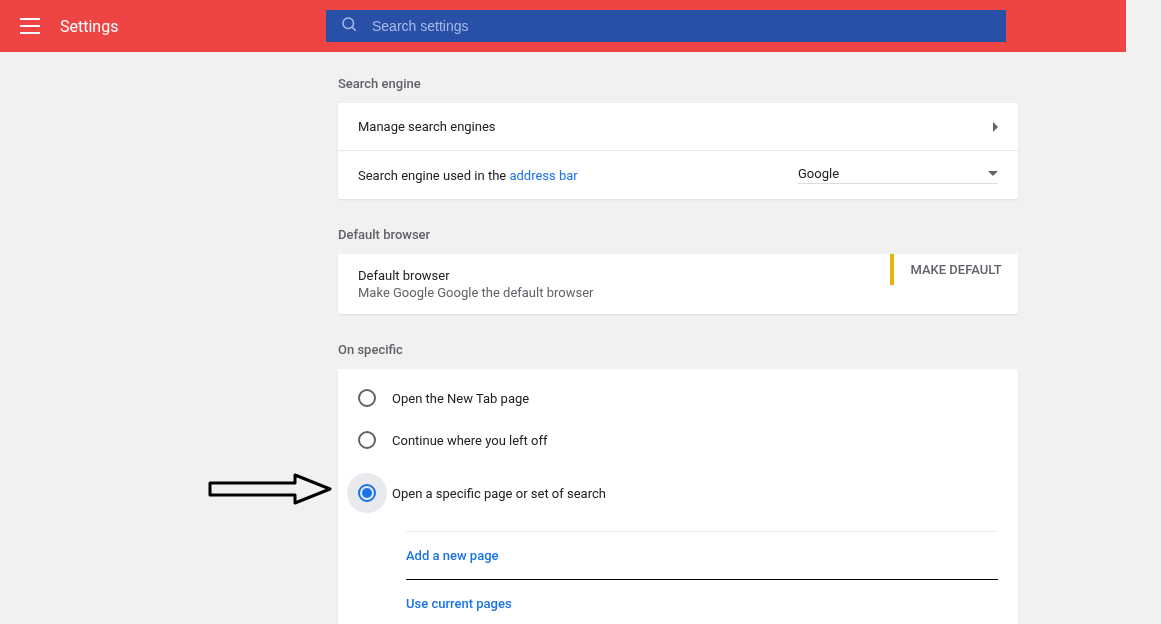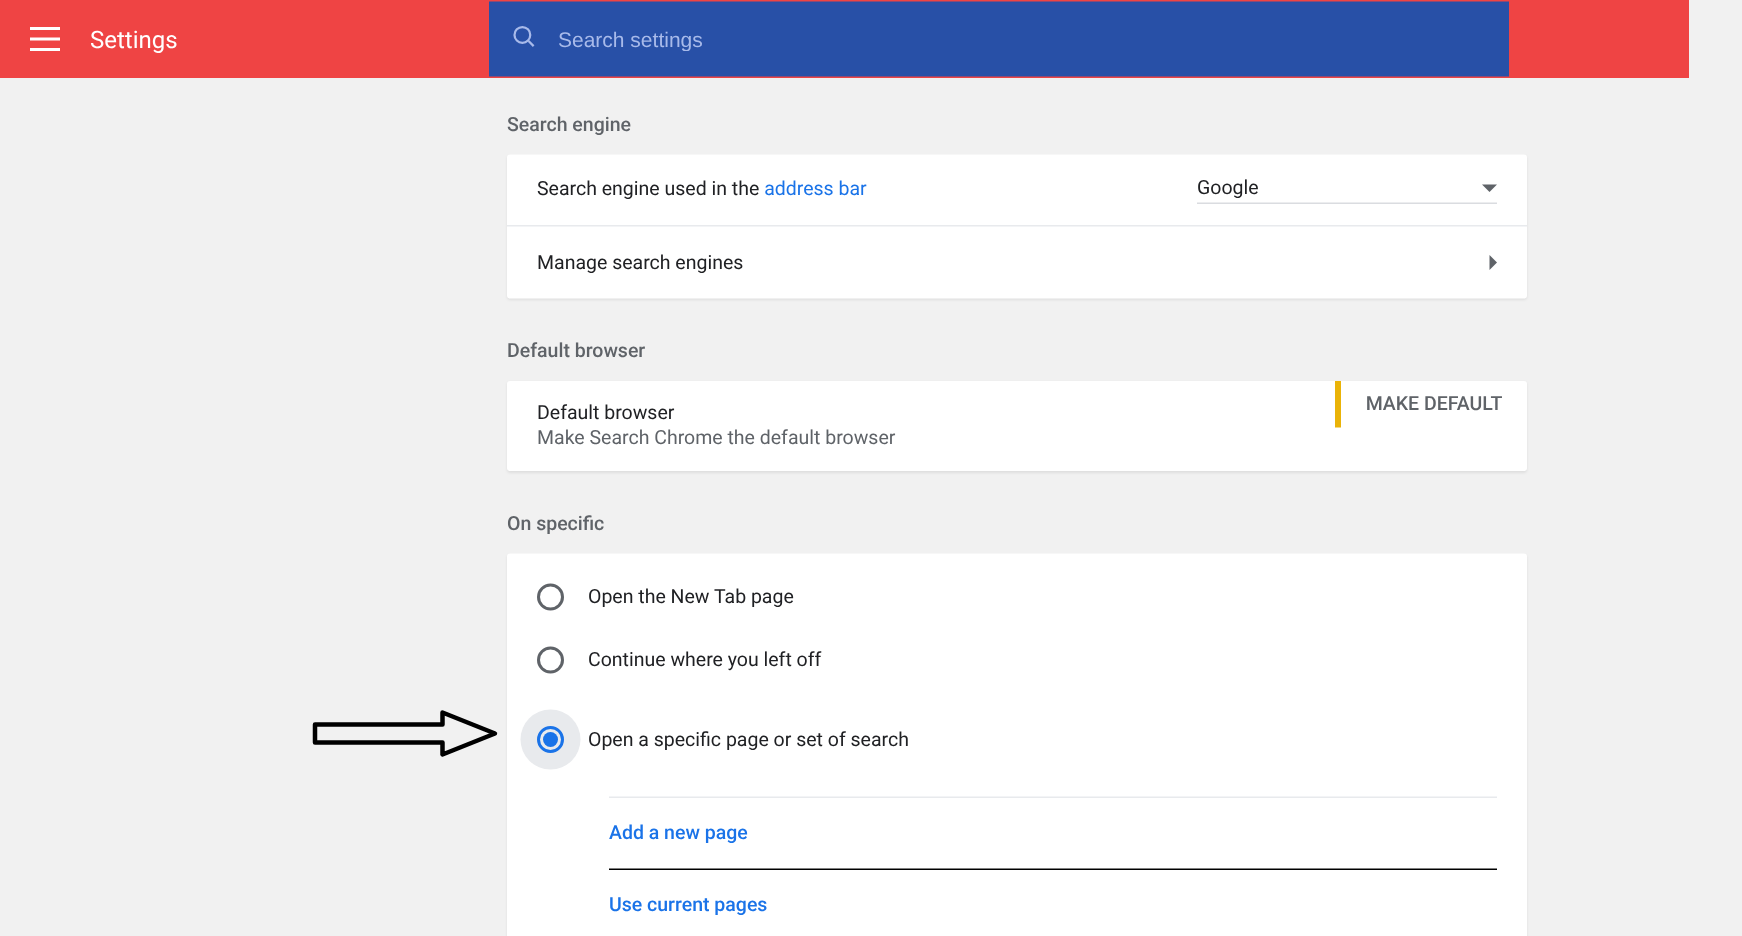--- a/index.html
+++ b/index.html
@@ -34,21 +34,21 @@
       background: #fff;
       width: 100%;
     }
     .header-title {
       color: #fff;
       font-size: 16px;
       font-weight: 400;
     }
     .search-box {
       background: #2850a7;
-      height: 50px;
+      height: 32px;
       margin-left: auto;
       width: 680px;
       display: flex;
       align-items: center;
       padding: 0 14px;
       margin-right: 100px;
     }
     .search-icon {
       margin-right: 14px;
     }
@@ -226,39 +226,39 @@
     </span>
     <input class="search-input" placeholder="Search settings" style="">
   </div>
 </div>
 
 <div class="content">
 
   <div class="section-title">Search engine</div>
   <div class="card">
     <div class="card-row">
+      <div class="row-text">Manage search engines</div>
+      <span class="arrow-right"></span>
+    </div>
+    <div class="card-row">
       <div class="row-text">
         <span>Search engine used in the </span><span class="link-blue">address bar</span>
       </div>
       <div class="select-wrap">
         <span class="select-value">Google</span>
         <span class="dropdown-arrow"></span>
       </div>
     </div>
-    <div class="card-row">
-      <div class="row-text">Manage search engines</div>
-      <span class="arrow-right"></span>
-    </div>
   </div>
 
   <div class="section-title">Default browser</div>
   <div class="card default-card">
     <div class="default-left">
       <div class="row-text">Default browser</div>
-      <div class="row-subtext">Make Search Chrome the default browser</div>
+      <div class="row-subtext">Make Google Google the default browser</div>
     </div>
     <div class="make-default-btn">MAKE DEFAULT</div>
   </div>
 
   <div class="section-title">On specific</div>
   <div class="card startup-card">
     <div class="radio-row">
       <div class="radio-circle"></div>
       <div class="radio-label">Open the New Tab page</div>
     </div>

